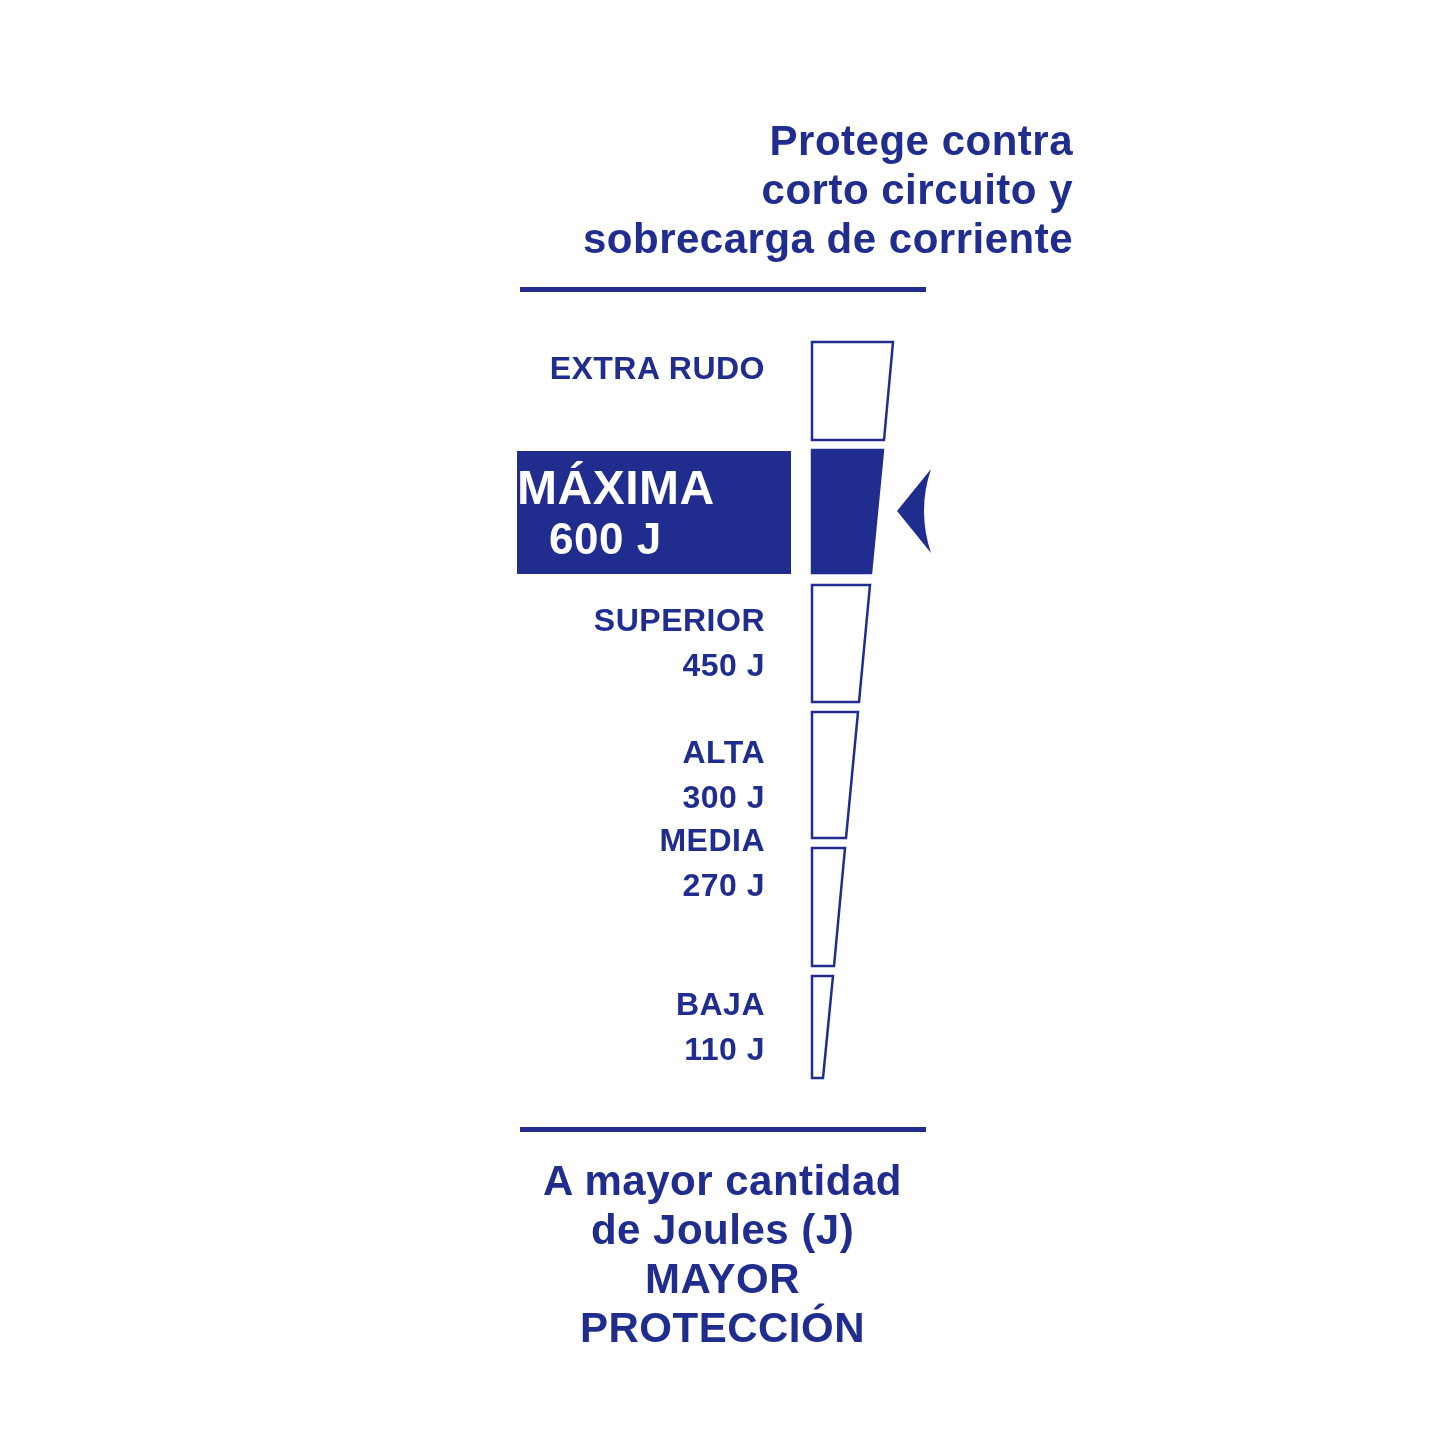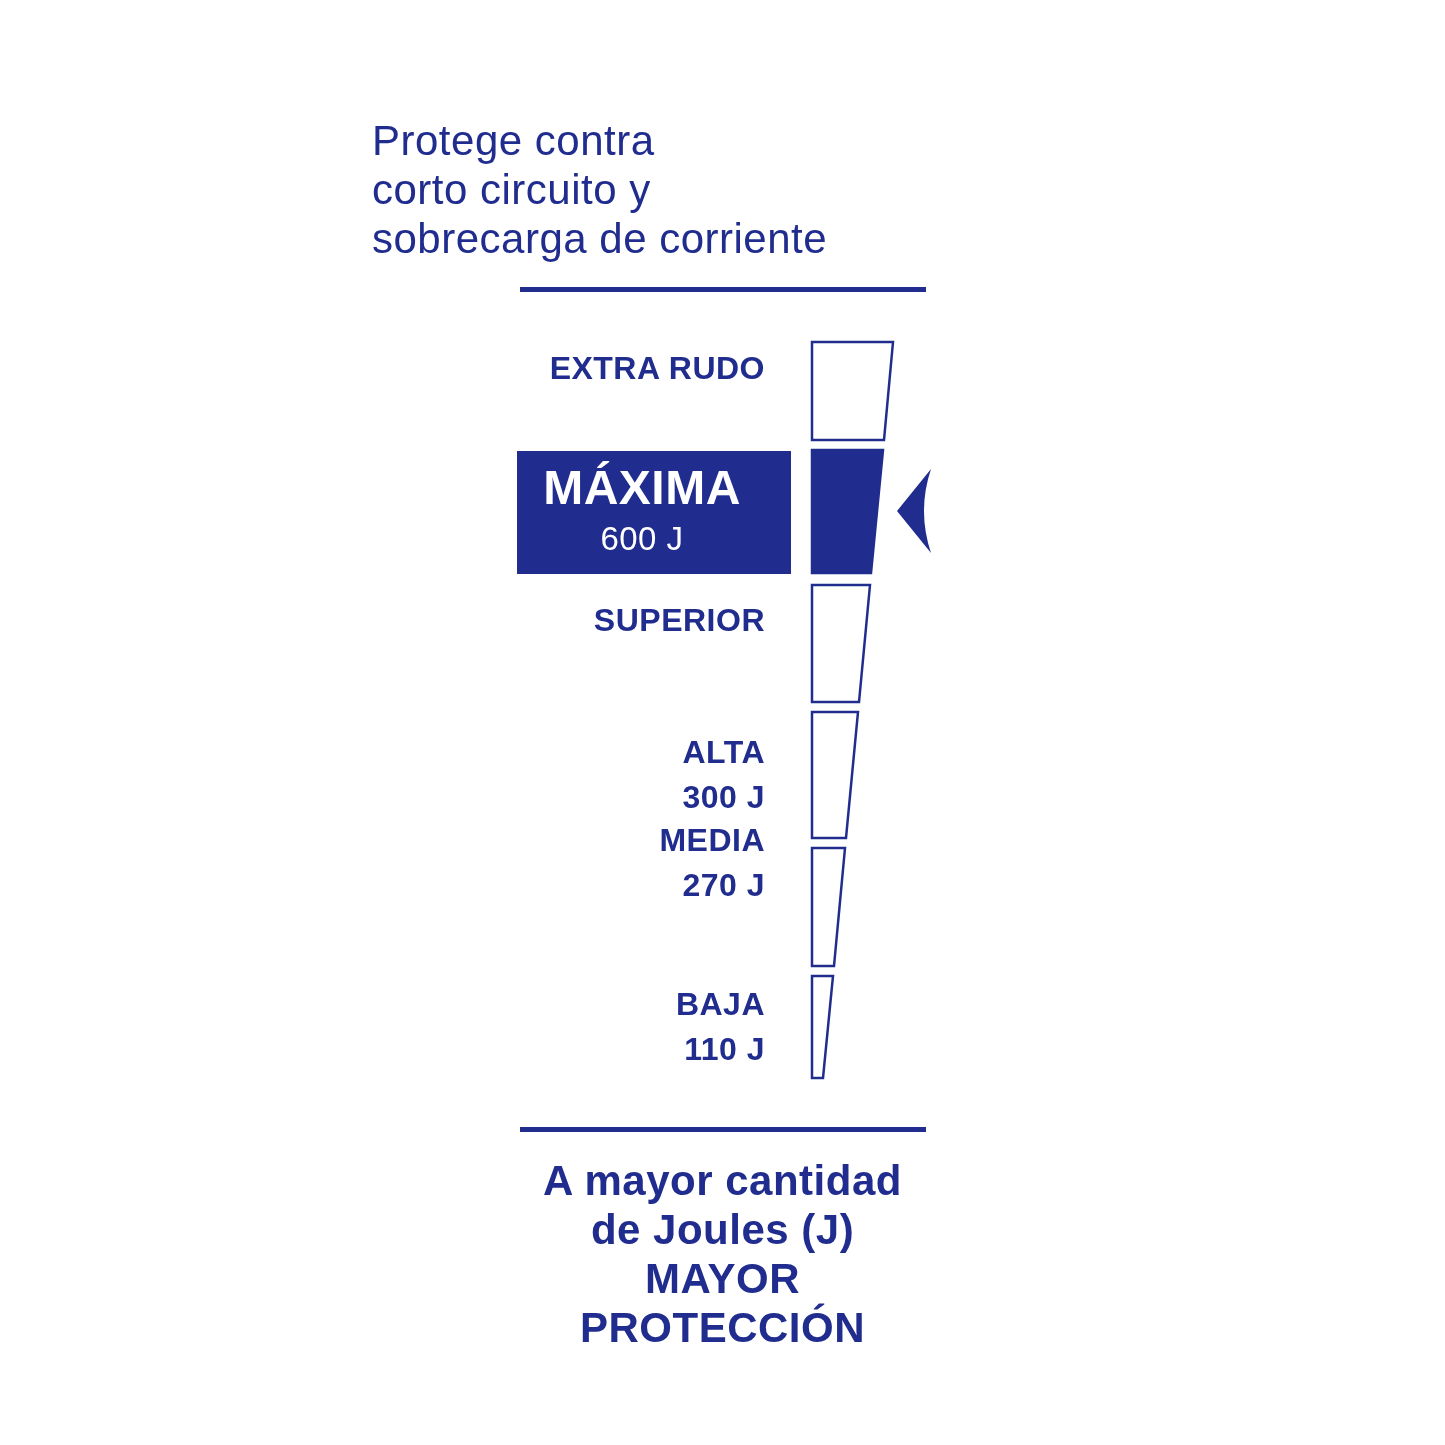--- a/index.html
+++ b/index.html
@@ -14,24 +14,24 @@
     background: #ffffff;
     font-family: "Liberation Sans", sans-serif;
     color: #202d8e;
     overflow: hidden;
   }
   .title {
     position: absolute;
     left: 372px;
     top: 116px;
     width: 701px;
-    text-align: left;
+    text-align: right;
     font-size: 42px;
     line-height: 49px;
-    font-weight: 400;
+    font-weight: 700;
     white-space: pre-line;
     letter-spacing: 0.5px;
   }
   .divider {
     position: absolute;
     left: 520px;
     width: 406px;
     height: 5px;
     background: #202d8e;
   }
@@ -69,34 +69,35 @@
     position: absolute;
     left: 517px;
     top: 451px;
     width: 274px;
     height: 123px;
     background: #202d8e;
     color: #ffffff;
     display: flex;
     flex-direction: column;
     justify-content: center;
-    align-items: center;
+    align-items: flex-start;
     padding-right: 24px;
     box-sizing: border-box;
     letter-spacing: 0.5px;
   }
   .maxima-box .name {
     font-size: 48px;
     line-height: 52px;
     font-weight: 600;
   }
   .maxima-box .value {
-    font-size: 33px;
+    font-size: 44px;
     line-height: 50px;
-    font-weight: 400;
+    font-weight: 700;
+    margin-left: 32px;
   }
 
   .footer {
     position: absolute;
     left: 372px;
     top: 1156px;
     width: 701px;
     text-align: center;
     font-size: 42px;
     line-height: 49px;
@@ -130,20 +131,21 @@
     <span class="name">EXTRA RUDO</span>
   </div>
 
   <div class="maxima-box">
     <span class="name">MÁXIMA</span>
     <span class="value">600 J</span>
   </div>
 
   <div class="level-label lvl-superior">
     <span class="name">SUPERIOR</span>
+    <span class="value">450 J</span>
   </div>
 
   <div class="level-label lvl-alta">
     <span class="name">ALTA</span>
     <span class="value">300 J</span>
   </div>
 
   <div class="level-label lvl-media">
     <span class="name">MEDIA</span>
     <span class="value">270 J</span>

